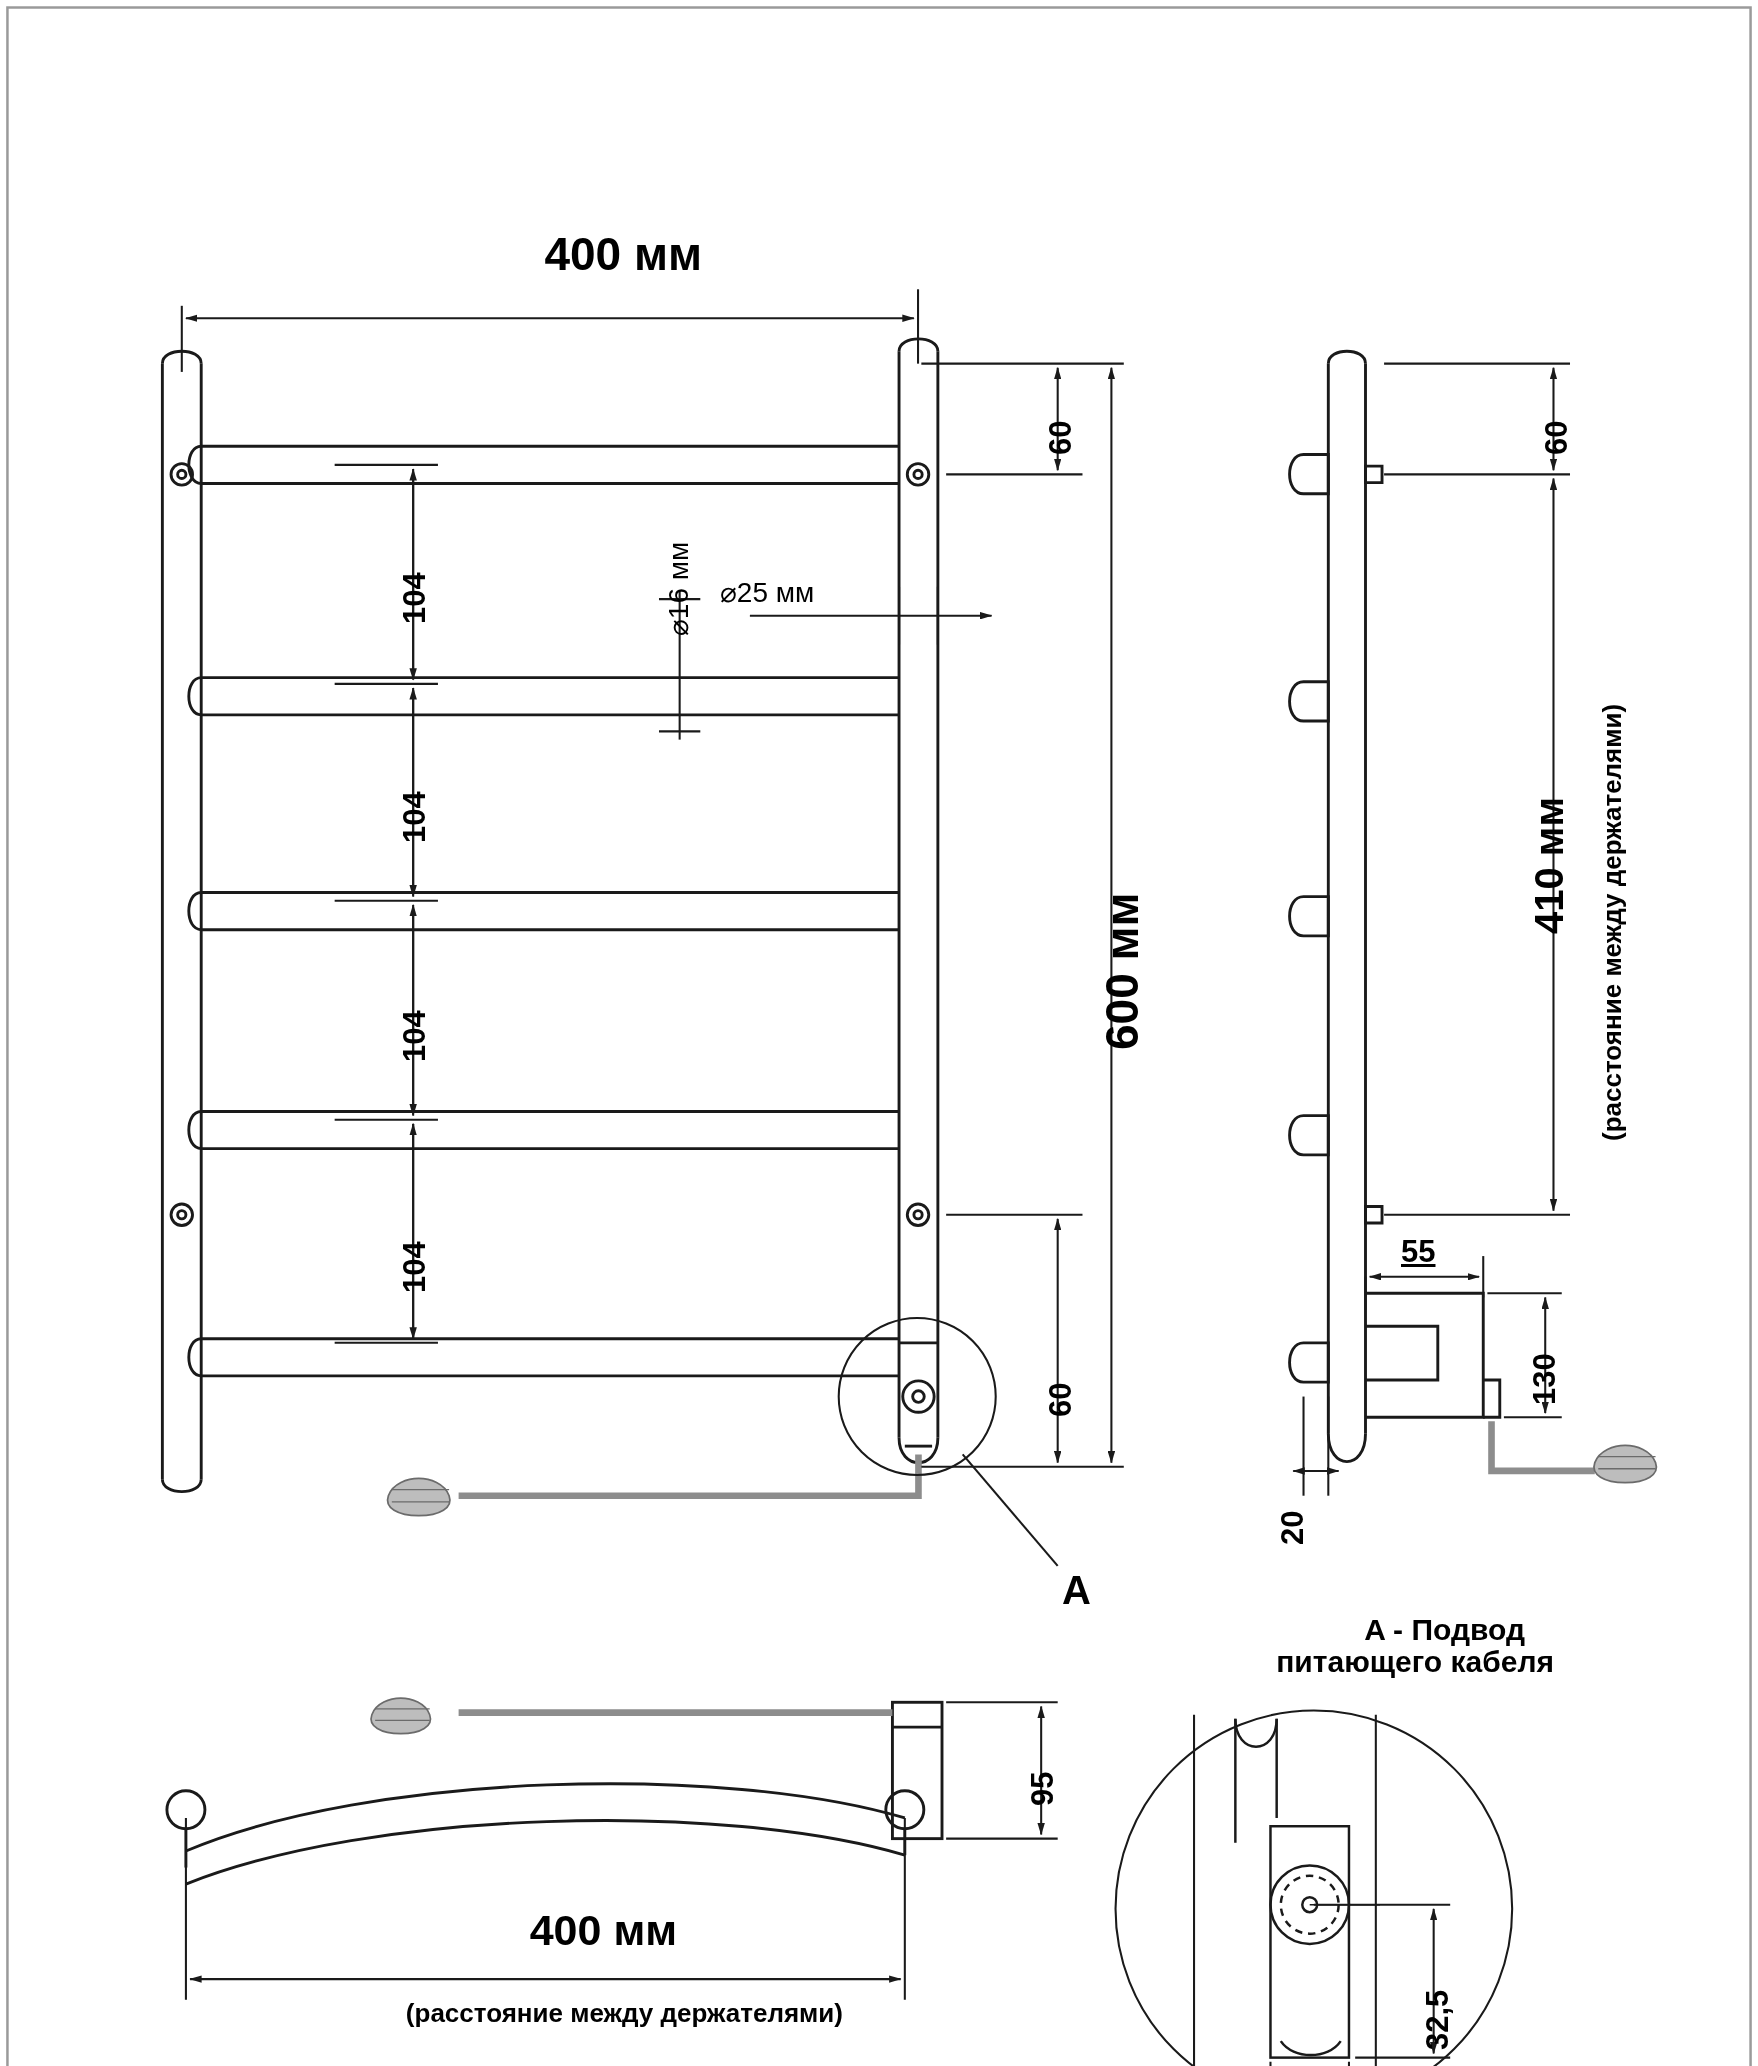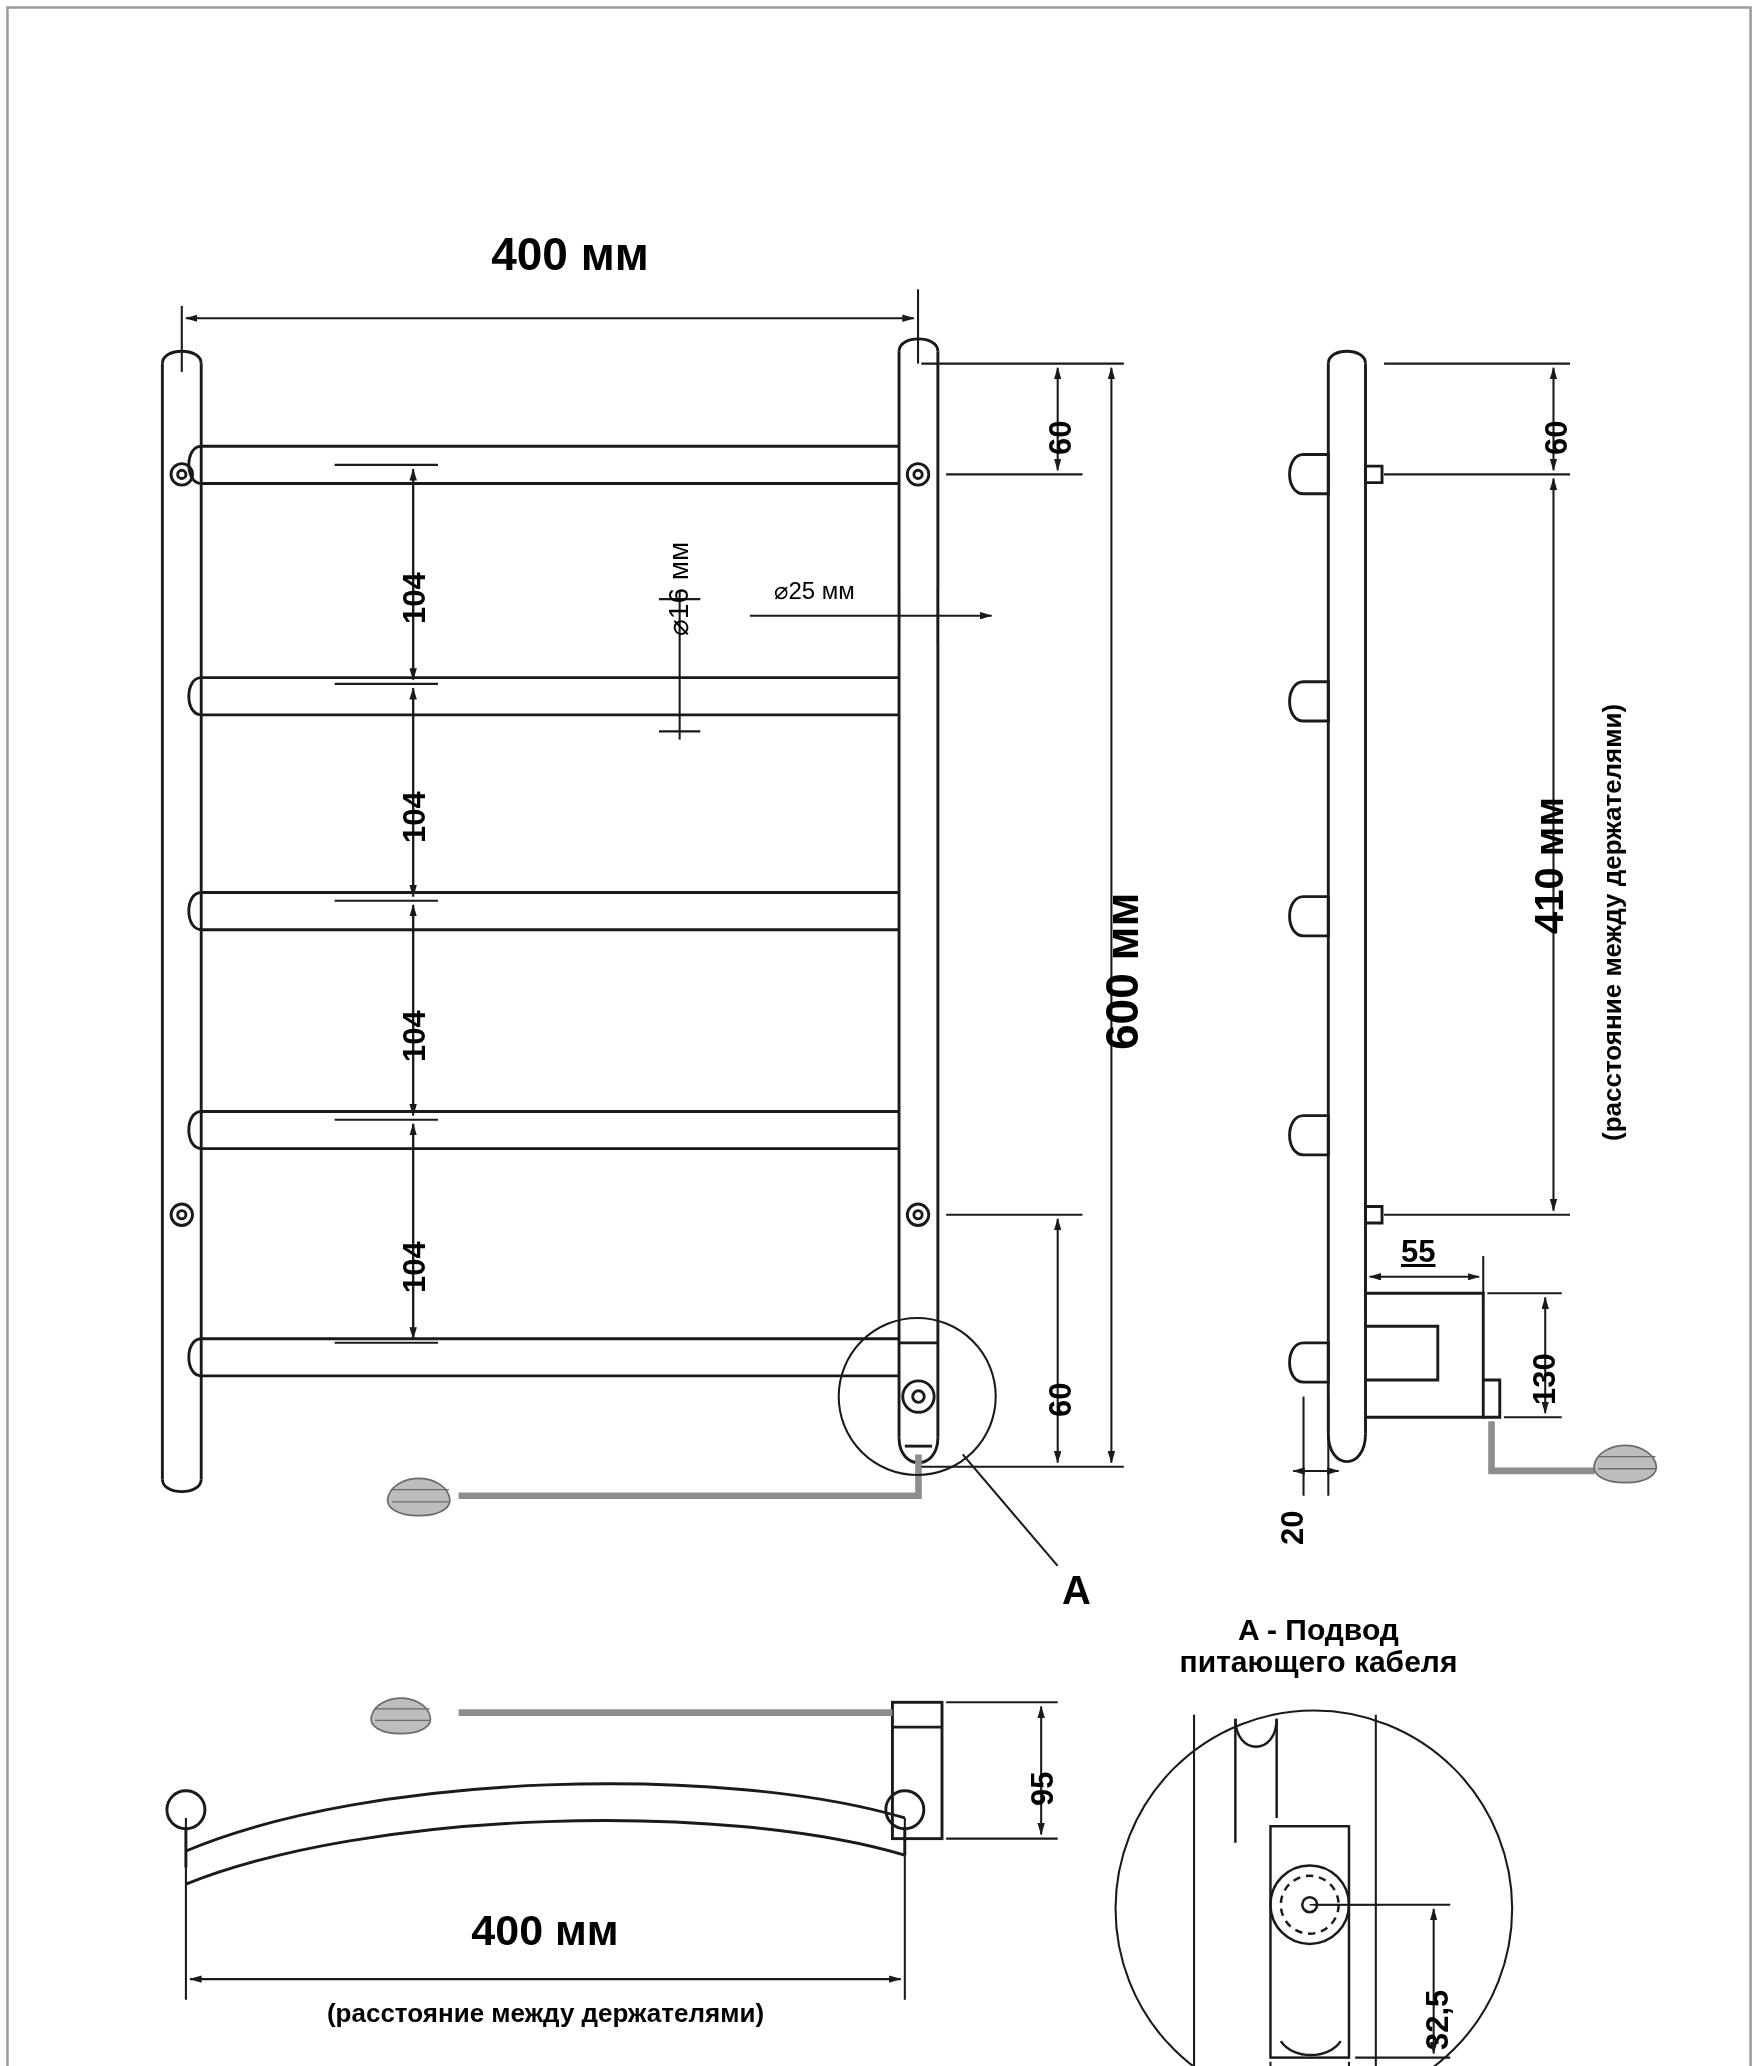--- a/index.html
+++ b/index.html
@@ -27,21 +27,21 @@
   }
   .lbl {
     position: absolute;
     white-space: nowrap;
     font-family: "Liberation Sans", sans-serif;
     color: #000000;
     line-height: 1;
   }
   .b { font-weight: bold; }
   .rot90 { transform: rotate(-90deg); transform-origin: 0 0; }
-  .ctr { text-align: center; }
+  .ctr { text-align: right; }
 </style>
 </head>
 <body>
 
 <div id="sheet">
 
   <svg id="drawing" viewBox="0 0 4255 5673">
     <defs>
       <marker id="arrEnd" markerWidth="30" markerHeight="18" refX="28" refY="9" orient="auto" markerUnits="userSpaceOnUse">
         <path d="M0,0 L30,9 L0,18 z" fill="#1a1a1a"></path>
@@ -298,21 +298,21 @@
 
   <div class="lbl b rot90" style="left:1045px; top:1417px; font-size:31px;">60</div>
 
   <div class="lbl b rot90" style="left:399px; top:624px; font-size:31px;">104</div>
   <div class="lbl b rot90" style="left:399px; top:843px; font-size:31px;">104</div>
   <div class="lbl b rot90" style="left:399px; top:1062px; font-size:31px;">104</div>
   <div class="lbl b rot90" style="left:399px; top:1293px; font-size:31px;">104</div>
 
   <div class="lbl rot90" style="left:665px; top:636px; font-size:28px;">⌀16 мм</div>
 
-  <div class="lbl" style="left:774px; top:579px; font-size:24px;text-align:right;">⌀25 мм</div>
+  <div class="lbl" style="left:720px; top:579px; font-size:28px;text-align:right;">⌀25 мм</div>
 
   <div class="lbl b" style="left:1062px; top:1570px; font-size:40px;">A</div>
 
   <div class="lbl b rot90" style="left:1541px; top:455px; font-size:31px;">60</div>
 
   <div class="lbl b rot90" style="left:1529px; top:934px; font-size:40px;">410 мм</div>
 
   <div class="lbl b rot90" style="left:1599px; top:1141px; font-size:26px;">(расстояние между держателями)</div>
 
   <div class="lbl b" style="left:1401px; top:1236px; font-size:31px;text-decoration:underline;">55</div>

